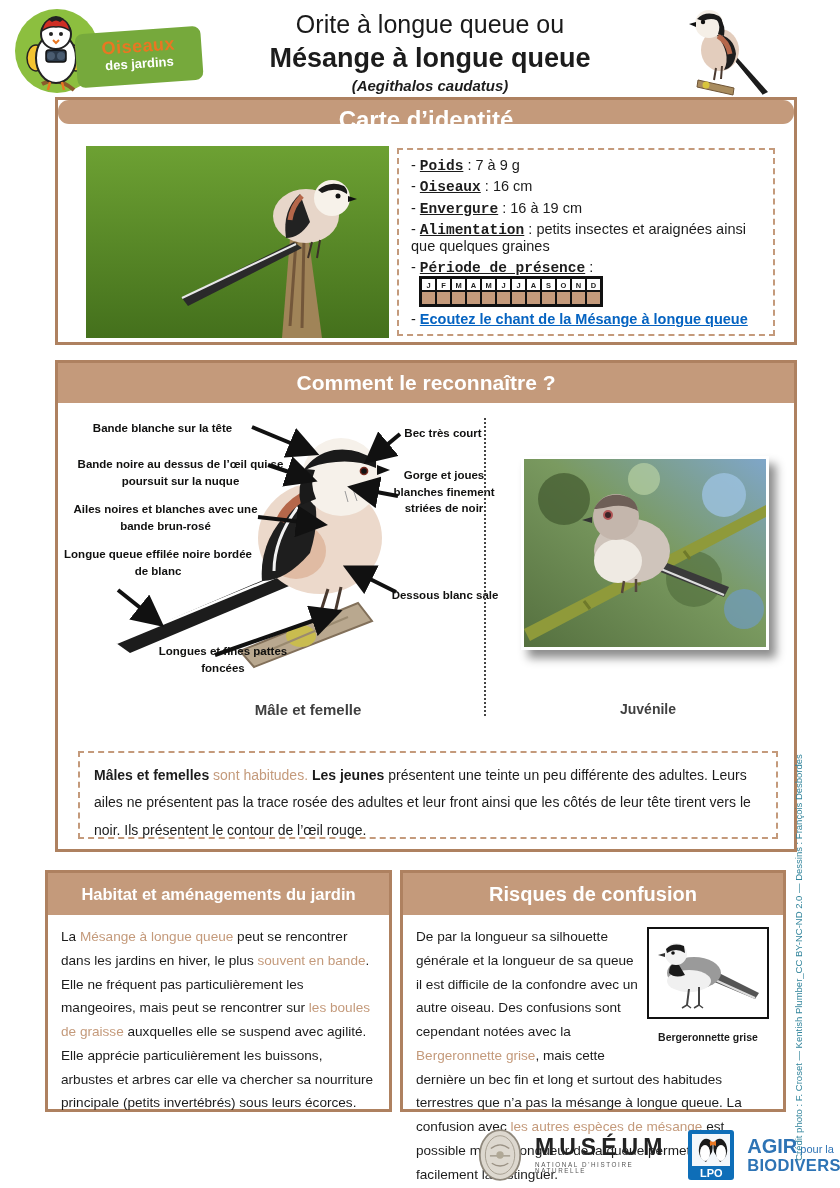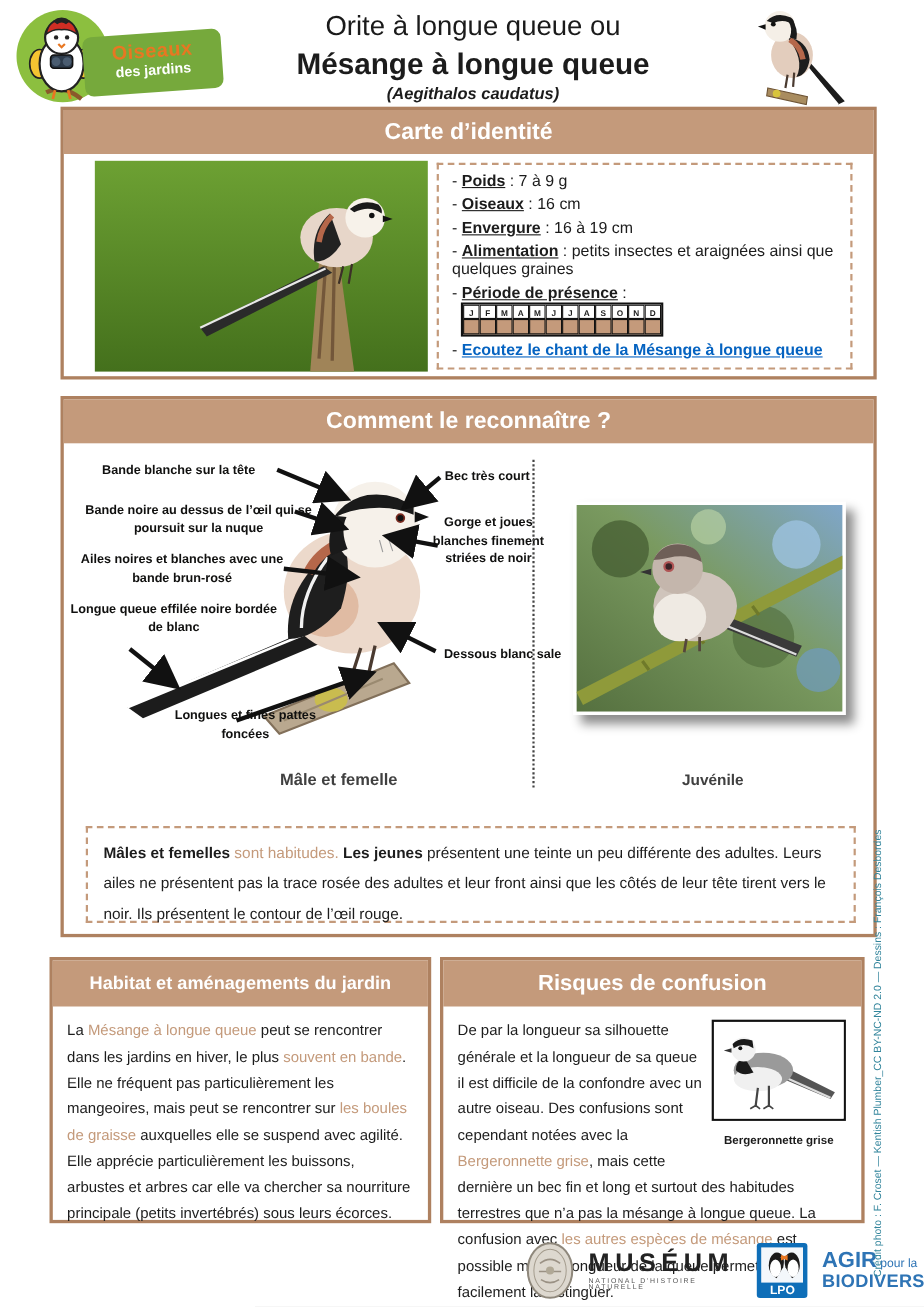--- a/index.html
+++ b/index.html
@@ -15,26 +15,26 @@
   .titles{position:absolute;left:200px;top:10px;width:460px;text-align:center;}
   .title1{font-size:25px;color:#1a1a1a;}
   .title2{font-size:27px;font-weight:bold;margin-top:4px;}
   .titlesci{font-size:15px;font-style:italic;font-weight:bold;margin-top:3px;}
   .header-bird{position:absolute;left:676px;top:2px;width:112px;height:94px;}
   
   .section{position:absolute;background:#fff;border:3px solid #ae8160;box-sizing:border-box;}
   .bar{background:#c49a7b;color:#fff;font-weight:bold;text-align:center;}
   
   .sec-id{left:55px;top:97px;width:742px;height:248px;}
-  .sec-id .bar{height:40px;line-height:40px;font-size:21px;}
+  .sec-id .bar{height:24px;line-height:40px;font-size:24px;border-radius:11px;}
   .id-photo{position:absolute;left:28px;top:46px;width:303px;height:192px;}
   .id-details{position:absolute;left:339px;top:48px;width:378px;height:188px;
         border:2px dashed #c49a7b;padding:7px 12px;box-sizing:border-box;
         display:flex;flex-direction:column;justify-content:space-between;font-size:14.5px;}
-  .flabel{font-weight:bold;text-decoration:underline;}
+  .flabel{font-weight:bold;text-decoration:underline;font-family:Liberation Mono, monospace;}
   .song a,.song-link{color:#0563c1;font-weight:bold;text-decoration:underline;font-size:14.5px;cursor:pointer;}
   .cal{display:inline-block;vertical-align:middle;margin-left:8px;border:2px solid #111;}
   .cal-row{display:flex;}
   .cal-row span, .cal-row i{display:block;width:15px;box-sizing:border-box;border:1px solid #111;}
   .cal-letters span{height:13px;font-size:7.5px;font-weight:bold;text-align:center;line-height:13px;background:#fff;}
   .cal-fill i{height:14px;background:#c49a7b;}
   
   .sec-rec{left:55px;top:360px;width:742px;height:492px;}
   .sec-rec .bar{height:40px;line-height:40px;font-size:21px;}
   .anno{position:absolute;font-size:11.5px;font-weight:bold;text-align:center;line-height:1.45;color:#10100f;}
@@ -235,21 +235,21 @@
       <line x1="338" y1="189" x2="292" y2="166" stroke="#111" stroke-width="4" marker-end="url(#ah)"></line>
     </svg>
 
     <div class="anno" style="left:7px;top:57px;width:195px;">Bande blanche sur la tête</div>
     <div class="anno" style="left:15px;top:93px;width:215px;">Bande noire au dessus de l’œil qui se poursuit sur la nuque</div>
     <div class="anno" style="left:5px;top:138px;width:205px;">Ailes noires et blanches avec une bande brun-rosé</div>
     <div class="anno" style="left:5px;top:183px;width:190px;">Longue queue effilée noire bordée de blanc</div>
     <div class="anno" style="left:95px;top:280px;width:140px;">Longues et fines pattes foncées</div>
     <div class="anno" style="left:335px;top:62px;width:100px;">Bec très court</div>
     <div class="anno" style="left:330px;top:104px;width:112px;">Gorge et joues blanches finement striées de noir</div>
-    <div class="anno" style="left:331px;top:224px;width:112px;margin-left:12px;">Dessous blanc sale</div>
+    <div class="anno" style="left:331px;top:224px;width:112px;">Dessous blanc sale</div>
 
     <div class="rec-sep"></div>
 
     <div class="juv-photo">
       <svg width="242" height="188" viewBox="0 0 242 188">
         <defs>
           <linearGradient id="jbg" x1="0" y1="1" x2="1" y2="0">
             <stop offset="0" stop-color="#55703f"></stop>
               <stop offset="0.55" stop-color="#7a9a60"></stop>
               <stop offset="1" stop-color="#7fa6c9"></stop>

